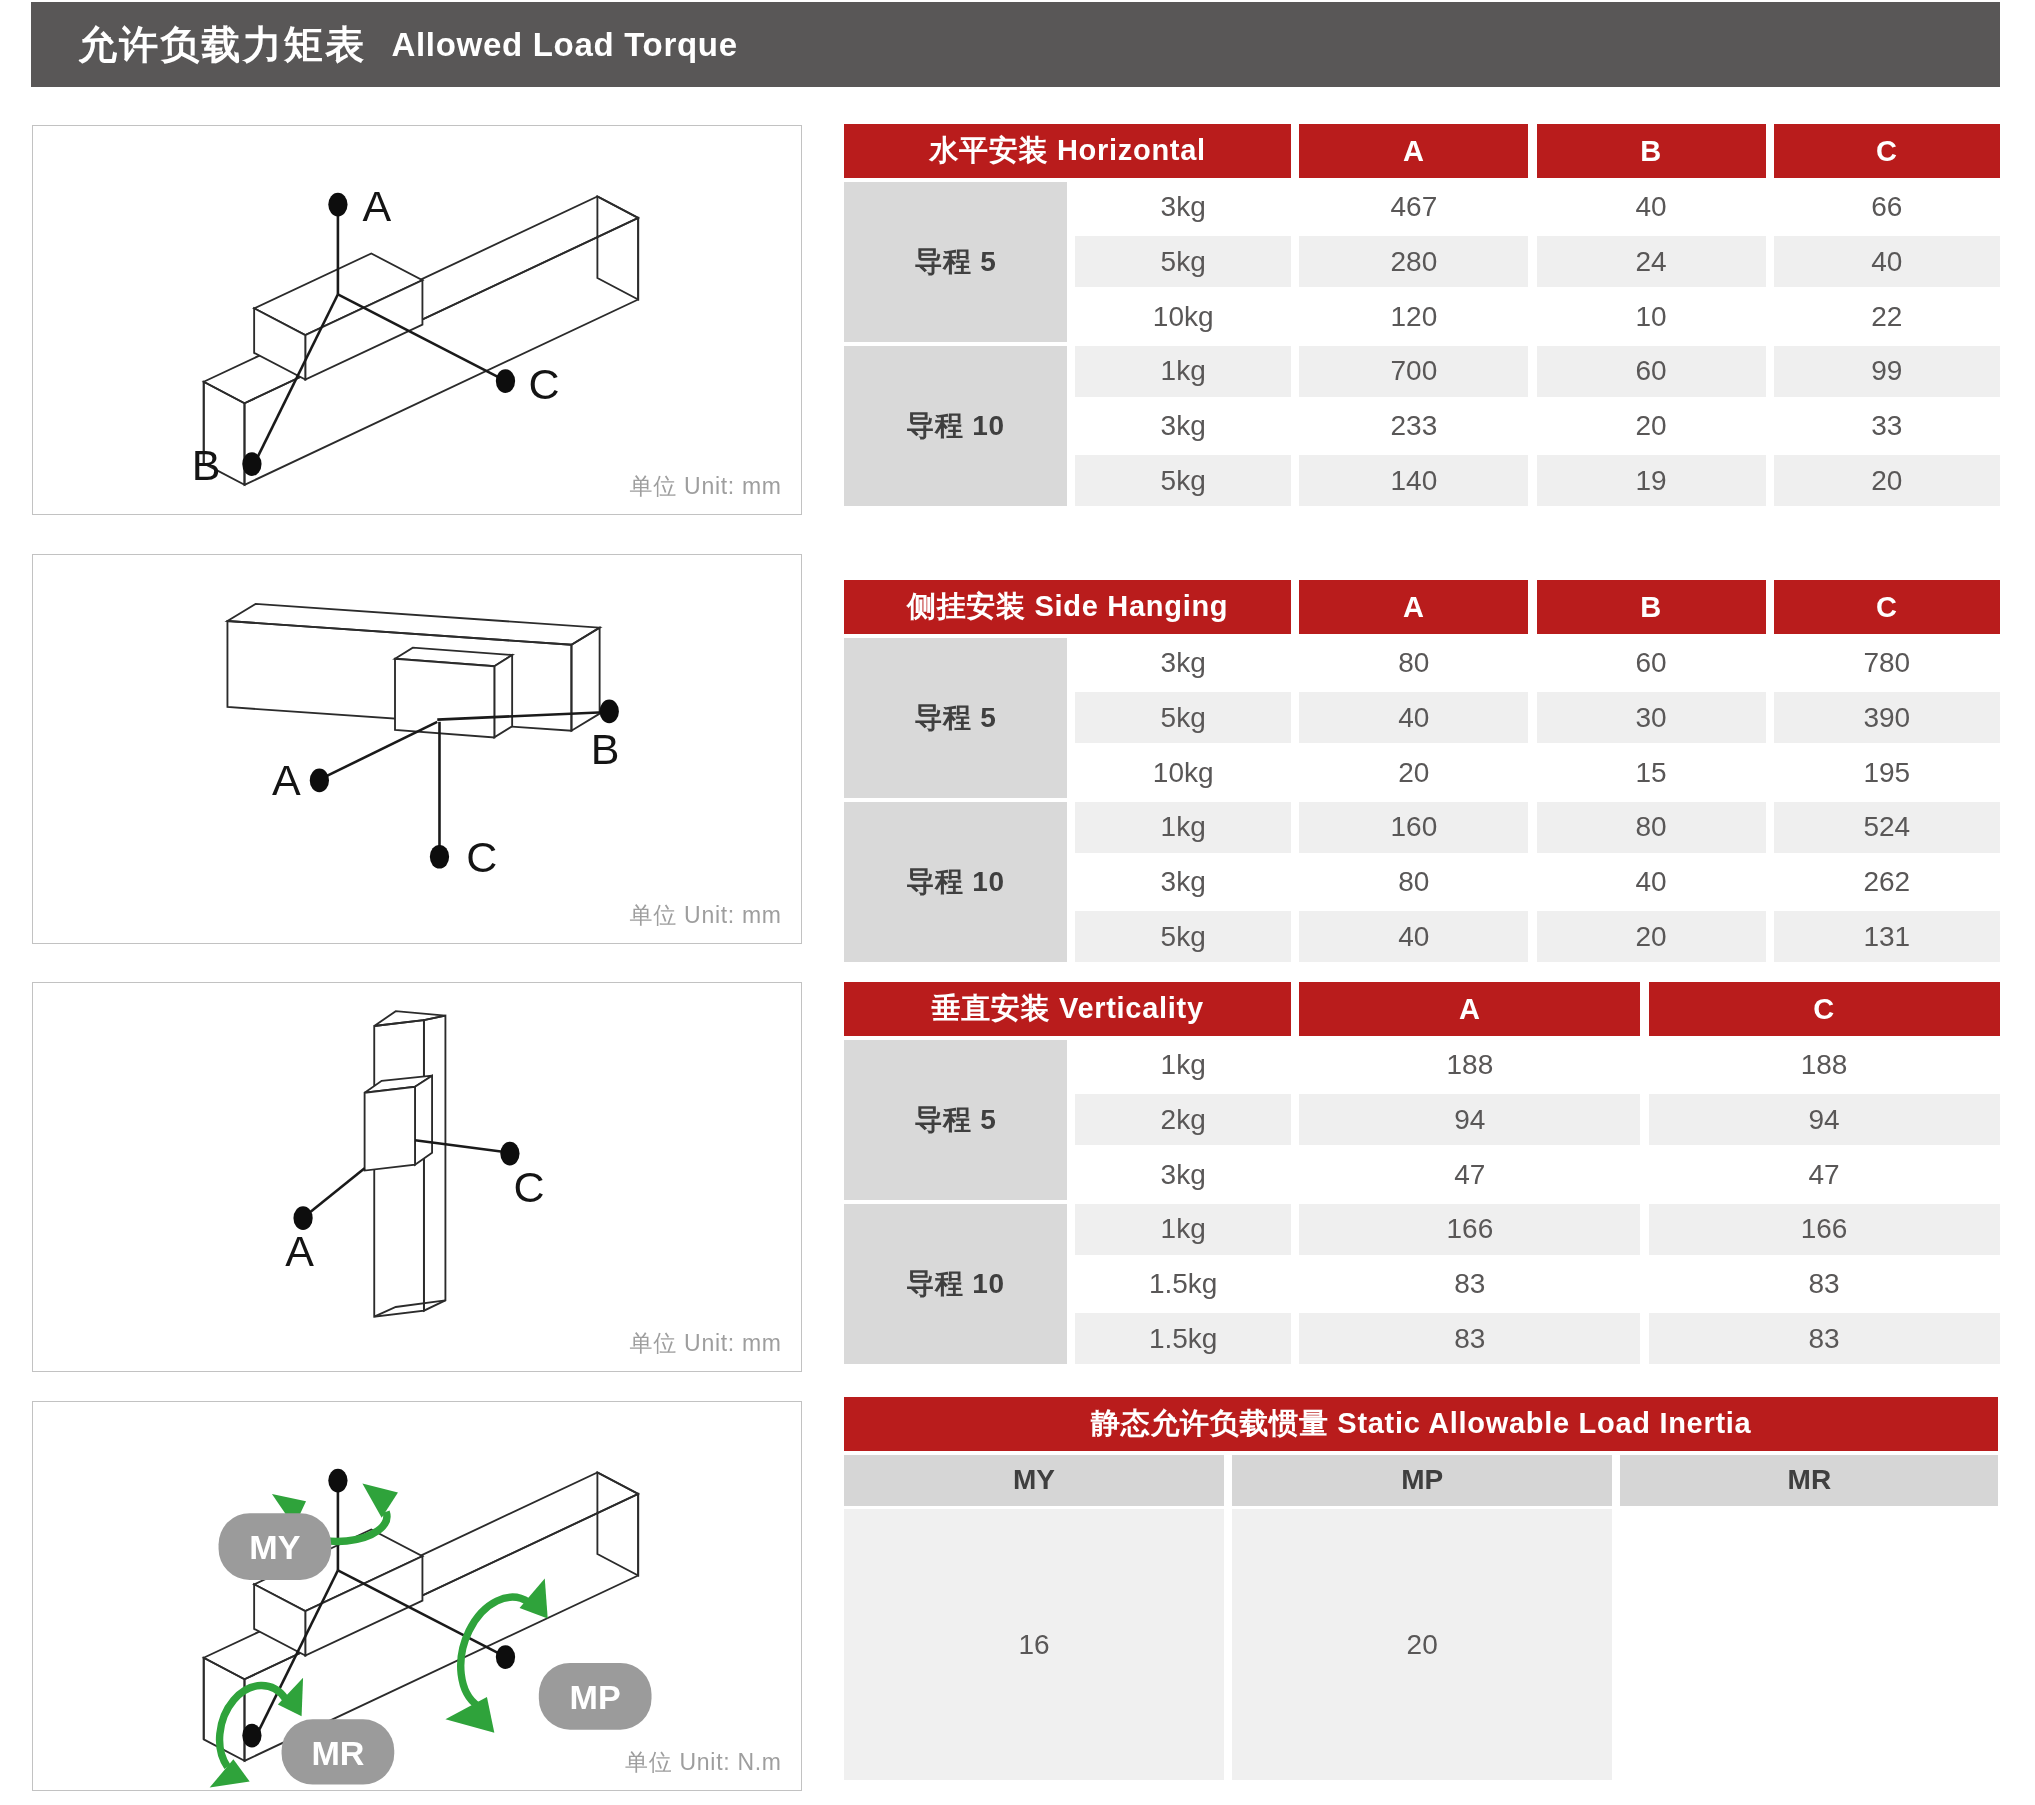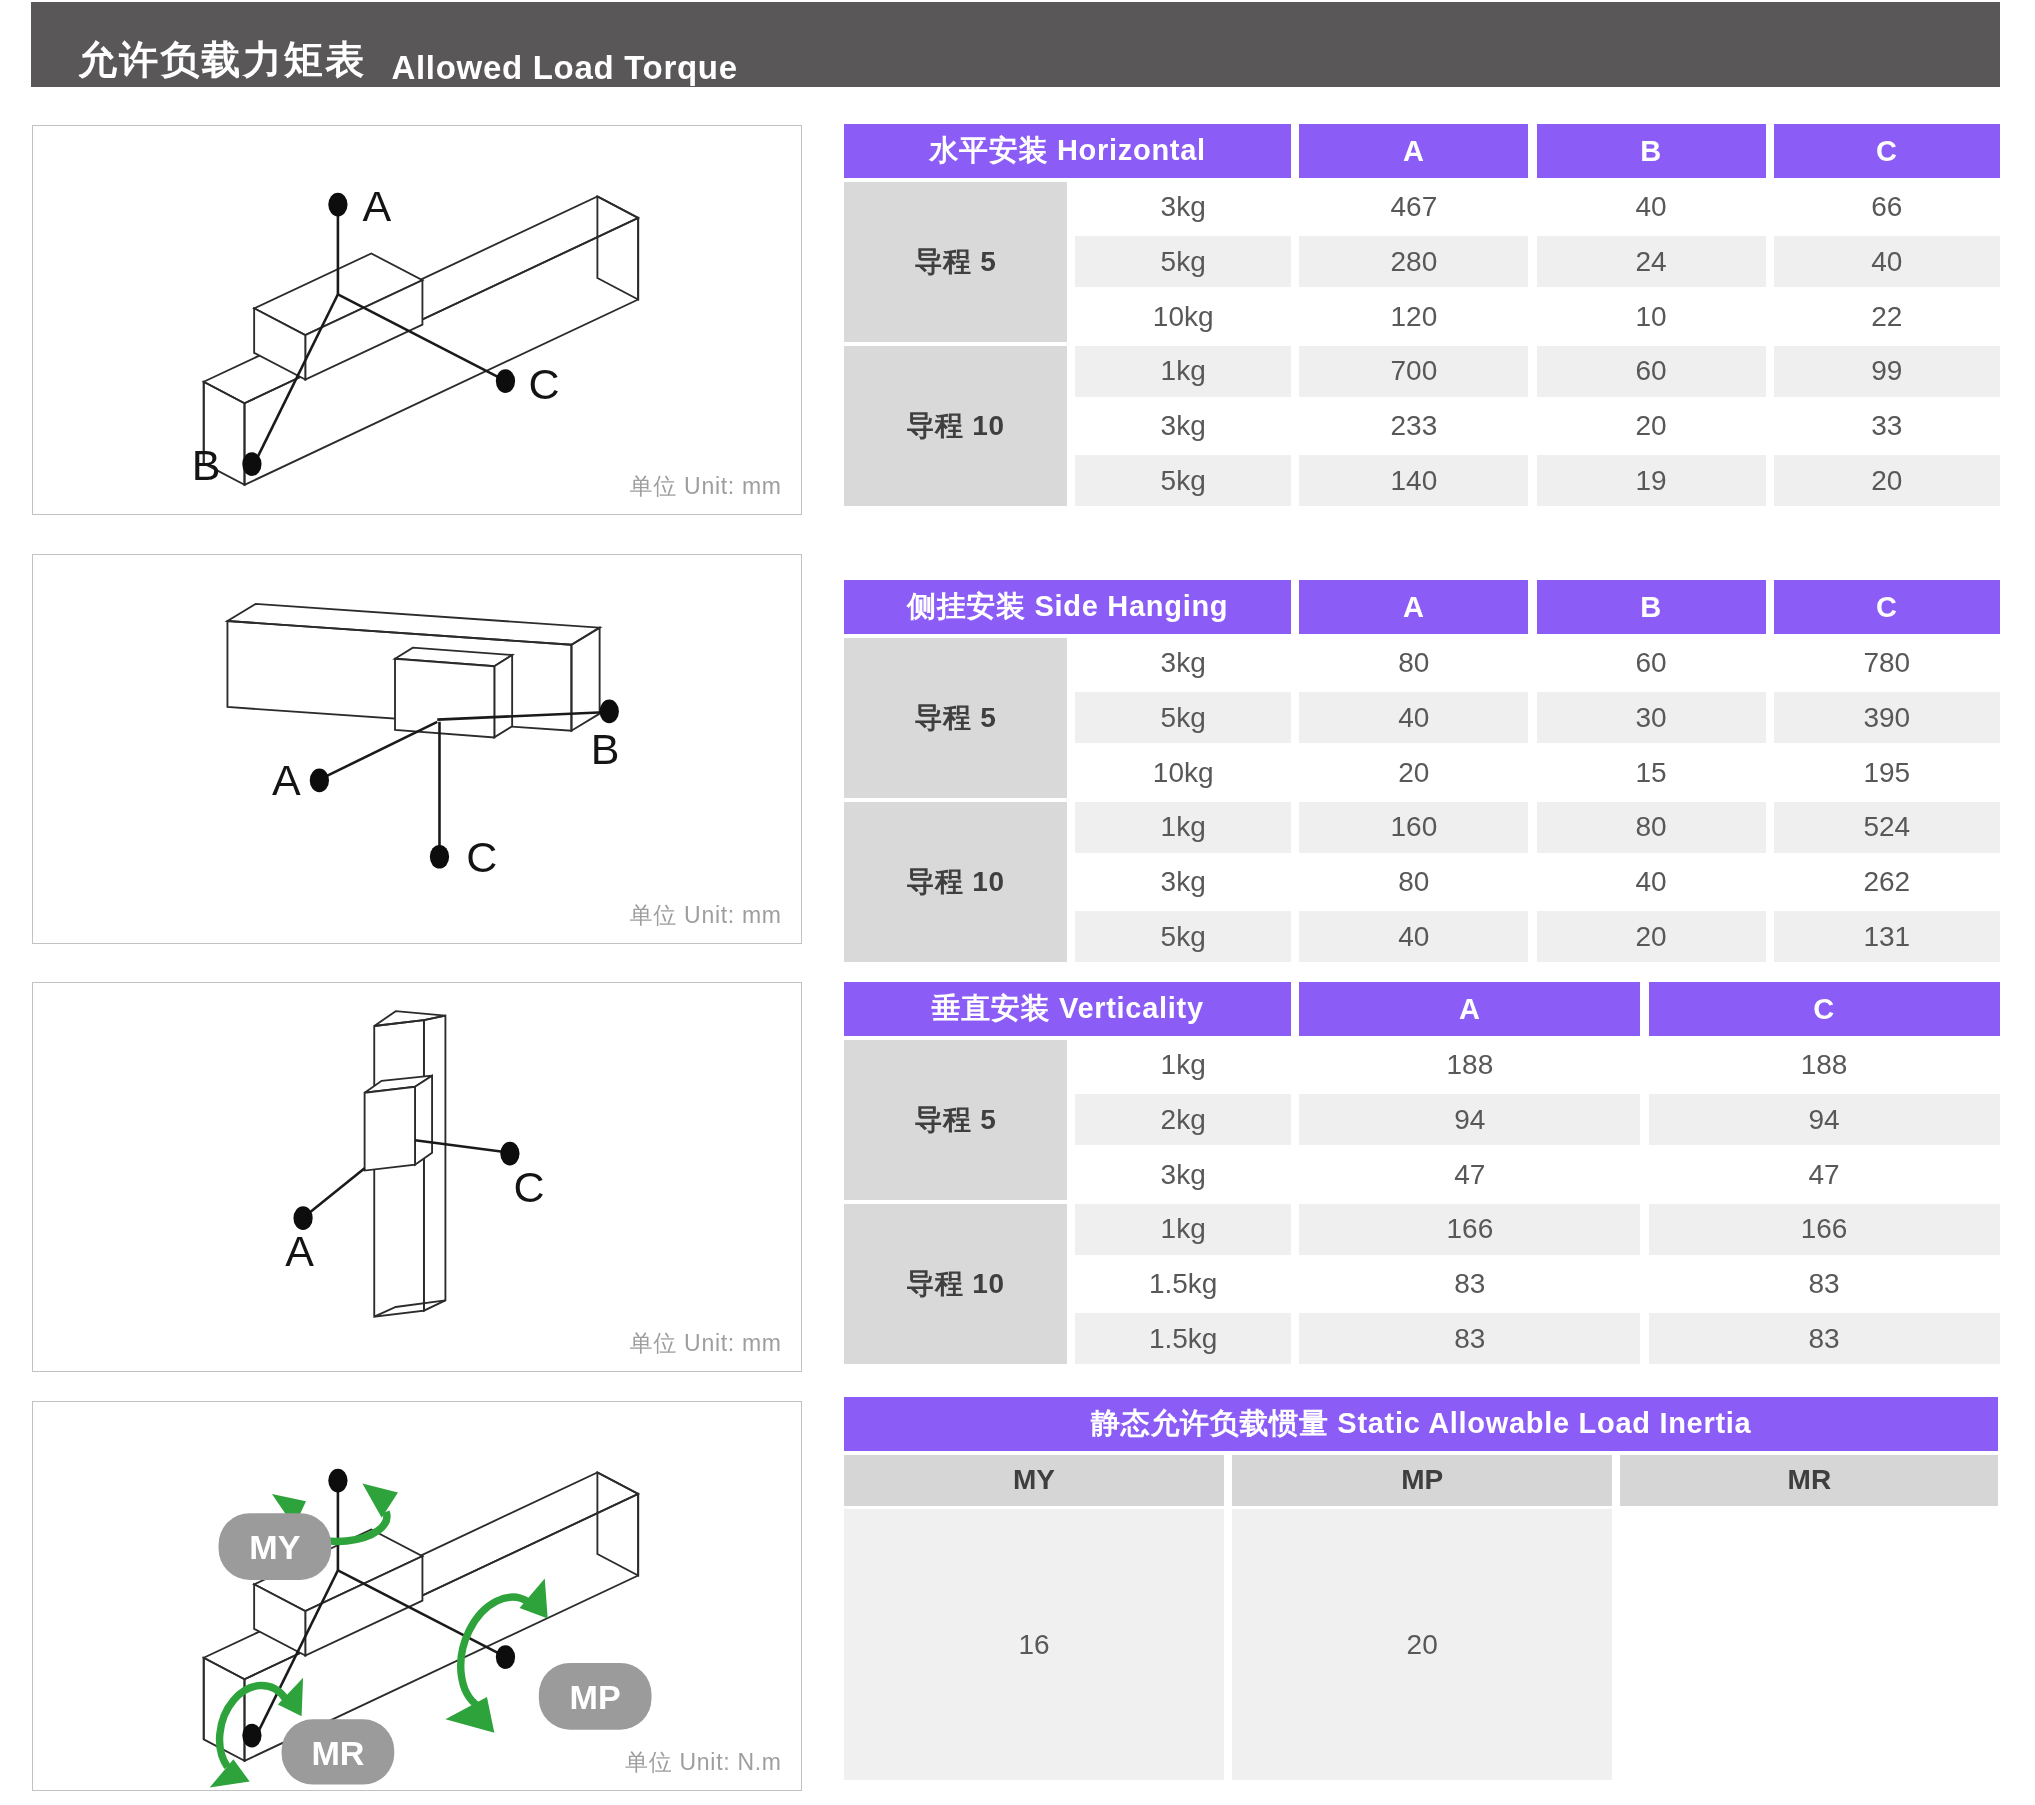--- a/index.html
+++ b/index.html
@@ -4,21 +4,21 @@
 <style>
   html,body{margin:0;padding:0;}
   body{
     width:2035px;height:1805px;background:#ffffff;position:relative;
     font-family:"Liberation Sans",sans-serif;
     -webkit-font-smoothing:antialiased;
   }
   
   .bar{
     position:absolute;left:31px;top:2.2px;width:1969px;height:85px;
-    background:#595757;color:#fff;display:flex;align-items:flex-end;
+    background:#595757;color:#fff;display:flex;align-items:center;
     padding-left:47px;box-sizing:border-box;
   }
   .bar .zh{font-size:39px;font-weight:bold;letter-spacing:2.2px;}
   .bar .en{font-size:33px;font-weight:bold;margin-left:25px;letter-spacing:0.7px;}
 
   
   .dbox{
     position:absolute;left:32px;width:770px;height:390px;
     border:1.5px solid #c2c2c2;background:#fff;box-sizing:border-box;overflow:hidden;
   }
@@ -34,21 +34,21 @@
   
   .tbl{
     position:absolute;left:844px;width:1155px;display:grid;
     column-gap:8.2px;row-gap:3.7px;background:#fff;
   }
   .tbl1{top:124px}.tbl2{top:580px}.tbl3{top:982px}.tbl4{top:1397px}
   .t5{grid-template-columns:223px 216px 229px 229px 226px;grid-template-rows:54px repeat(6,51px);}
   .t4c{grid-template-columns:223px 216px 341px 351px;grid-template-rows:54px repeat(6,51px);}
   .t3c{grid-template-columns:380px 380px 378px;grid-template-rows:54px 51px 271px;}
   .cell{display:flex;align-items:center;justify-content:center;box-sizing:border-box;}
-  .th{background:#8b5cf6;color:#fff;font-weight:bold;font-size:29px;letter-spacing:0.7px;}
+  .th{background:#b91c1c;color:#fff;font-weight:bold;font-size:29px;letter-spacing:0.7px;}
   .thspan{grid-column:1 / span 2;}
   .thfull{grid-column:1 / span 3;}
   .lbl{background:#D9D9D9;grid-row:span 3;font-weight:bold;font-size:28px;color:#3f3f3f;letter-spacing:0.7px;}
   .c{font-size:28px;color:#595757;}
   .w{background:#ffffff;}
   .g{background:#EFEFEF;}
   .ch{background:#D6D6D6;font-weight:bold;font-size:28px;color:#3f3f3f;}
   .v4{background:#F0F0F0;font-size:28px;color:#595757;}
 </style>
 </head>

